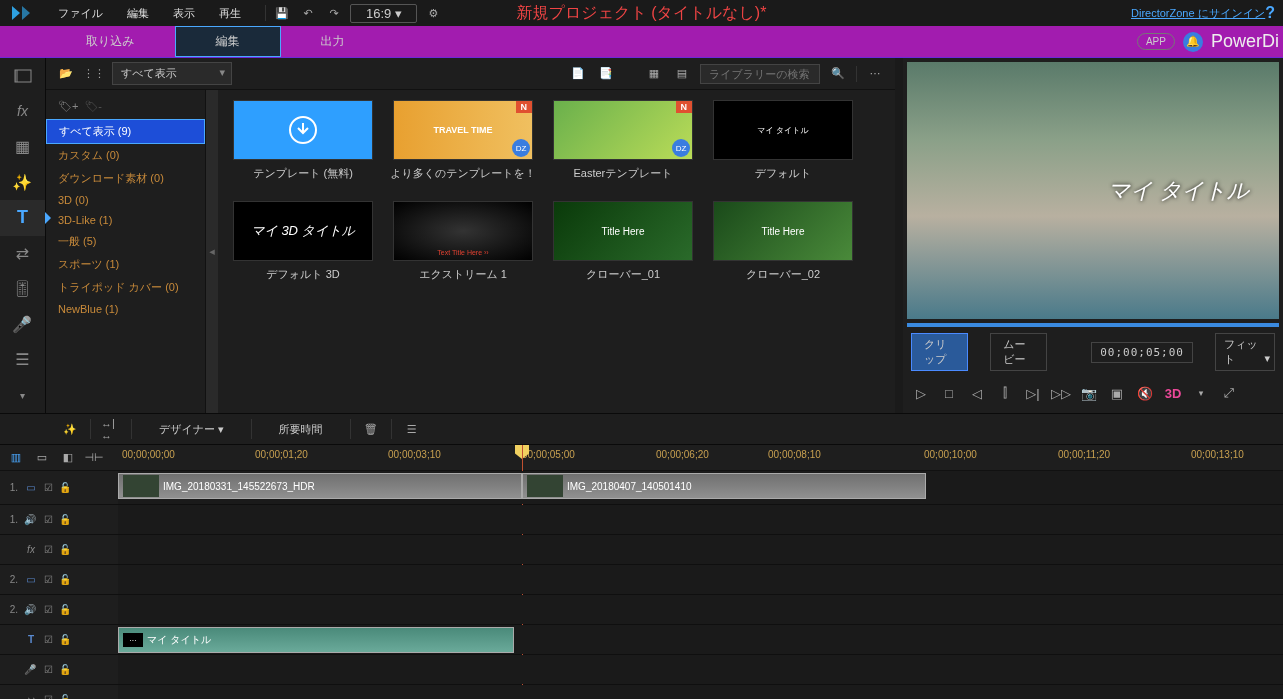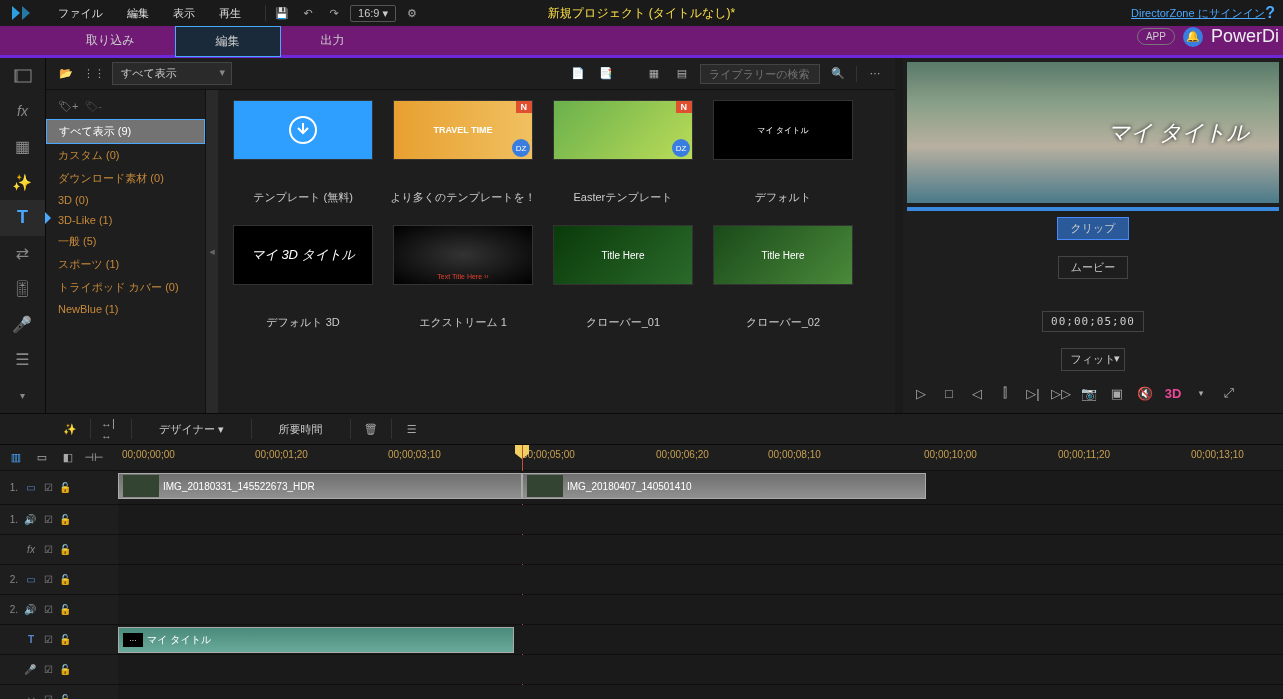--- a/index.html
+++ b/index.html
@@ -4,28 +4,28 @@
 <style>
 * { margin: 0; padding: 0; box-sizing: border-box; font-family: "Meiryo", "Hiragino Sans", sans-serif; }
 body { background: #1a1a1a; color: #ccc; font-size: 11px; overflow: hidden; width: 1283px; height: 699px; }
 
 
 .menubar { height: 26px; background: #1a1a1a; display: flex; align-items: center; padding: 0 8px; gap: 4px; }
 .menubar .logo { width: 28px; height: 20px; display: flex; align-items: center; justify-content: center; margin-right: 8px; }
 .menu-item { padding: 4px 10px; color: #ddd; cursor: pointer; text-align: center; }
 .toolbar-icons { display: flex; gap: 6px; margin-left: 10px; align-items: center; }
 .icon-btn { width: 20px; height: 20px; display: flex; align-items: center; justify-content: center; color: #aaa; cursor: pointer; }
-.aspect-badge { border: 1px solid #555; padding: 1px 7px; font-size: 11px; border-radius: 2px; }
-.project-title { position: absolute; left: 50%; transform: translateX(-50%); color: #fde047; font-size: 12px; }
+.aspect-badge { border: 1px solid #555; padding: 1px 15px; font-size: 13px; border-radius: 2px; }
+.project-title { position: absolute; left: 50%; transform: translateX(-50%); color: #ef4444; font-size: 16px; }
 .top-right { margin-left: auto; display: flex; align-items: center; }
 .link-blue { color: #4aa8ff; text-decoration: underline; cursor: pointer; }
 .help-icon { color: #4aa8ff; font-size: 16px; font-weight: bold; cursor: pointer; }
 
 
-.tabbar { height: 32px; background: #701a75; display: flex; align-items: flex-start; border-bottom: 3px solid #6d28d9; position: relative; }
+.tabbar { height: 32px; background: #a21caf; display: flex; align-items: center; border-bottom: 1px solid #6d28d9; position: relative; }
 .tab { padding: 6px 40px; color: #ccc; cursor: pointer; font-size: 12px; }
 .tab.active { border: 1px solid #4aa8ff; background: #1a2a3a; }
 .brand { position: absolute; right: 0; display: flex; align-items: center; gap: 8px; padding-right: 4px; }
 .app-badge { border: 1px solid #777; border-radius: 10px; padding: 2px 8px; font-size: 10px; }
 .bell-badge { width: 20px; height: 20px; background: #3a7de0; border-radius: 50%; display: flex; align-items: center; justify-content: center; }
 .brand-text { font-size: 18px; color: #eee; }
 
 
 .main { display: flex; height: 355px; }
 
@@ -39,42 +39,42 @@
 .library { flex: 1; background: #1e1e1e; display: flex; flex-direction: column; margin-right: 8px; }
 .lib-toolbar { height: 32px; display: flex; align-items: center; gap: 8px; padding: 0 10px; border-bottom: 1px solid #111; }
 .dropdown { background: #2a2a2a; border: 1px solid #444; padding: 3px 24px 3px 8px; font-size: 11px; color: #ccc; position: relative; min-width: 120px; }
 .dropdown::after { content: "▾"; position: absolute; right: 6px; color: #888; }
 .search-box { background: #2a2a2a; border: 1px solid #444; padding: 3px 8px; width: 120px; color: #888; font-size: 11px; }
 
 .lib-body { flex: 1; display: flex; }
 .lib-tree { width: 160px; border-right: 1px solid #111; padding: 4px 0; overflow-y: auto; }
 .tree-tools { display: flex; gap: 6px; padding: 6px 12px; }
 .tree-item { padding: 4px 12px; color: #c88a3a; cursor: pointer; font-size: 11px; }
-.tree-item.selected { background: #737373; color: #fff; border: 1px solid #4aa8ff; }
+.tree-item.selected { background: #1d4ed8; color: #fff; border: 1px solid #4aa8ff; }
 .scroll-handle { width: 12px; background: #2a2a2a; display: flex; align-items: center; justify-content: center; color: #666; cursor: pointer; }
 
 .lib-grid { flex: 1; padding: 10px; display: grid; grid-template-columns: repeat(4, 150px); gap: 20px 10px; align-content: start; overflow-y: auto; position: relative; }
 .lib-card { display: flex; flex-direction: column; align-items: center; gap: 6px; cursor: pointer; }
 .thumb { width: 140px; height: 60px; background: #000; display: flex; align-items: center; justify-content: center; position: relative; font-size: 10px; color: #fff; border: 1px solid #333; overflow: hidden; }
 .thumb.blue { background: #2e9fff; }
 .thumb.travel { background: linear-gradient(90deg, #e8a030, #f0c060); }
 .thumb.easter { background: linear-gradient(135deg, #6ab04c, #badc58); }
 .thumb.green1 { background: linear-gradient(135deg, #0a3a0a, #2a6a2a); }
 .thumb.green2 { background: linear-gradient(135deg, #1a4a1a, #4a8a3a); }
 .thumb.dark { background: radial-gradient(#333, #000); }
 .n-badge { position: absolute; top: 0; right: 0; background: #e05030; color: #fff; padding: 1px 5px; font-size: 9px; font-weight: bold; }
 .dz-badge { position: absolute; bottom: 2px; right: 2px; background: #3a7de0; color: #fff; border-radius: 50%; width: 18px; height: 18px; font-size: 8px; display: flex; align-items: center; justify-content: center; }
-.card-label { font-size: 11px; color: #ccc; text-align: left; margin-top: 24px; }
+.card-label { font-size: 11px; color: #ccc; text-align: left; }
 
 
 .preview { width: 380px; background: #1e1e1e; display: flex; flex-direction: column; padding: 4px; }
 .preview-video { flex: 1; background: linear-gradient(180deg, #5a7a6a 0%, #8aa088 30%, #b8b0a0 60%, #4a7a8a 100%); position: relative; display: flex; align-items: center; justify-content: flex-end; padding-right: 30px; }
 .preview-text { color: #fff; font-size: 22px; text-shadow: 0 0 4px #000; font-style: italic; }
 .preview-seek { height: 4px; background: #3a8ae0; margin-top: 4px; }
-.preview-controls { display: flex; align-items: center; gap: 16px; padding: 6px 4px; flex-direction: column; }
+.preview-controls { display: flex; align-items: center; gap: 22px; padding: 6px 4px; }
 .pc-btn { border: 1px solid #4a8aff; padding: 3px 12px; font-size: 11px; cursor: pointer; }
 .pc-btn.active { background: #2a5a9a; }
 .timecode { border: 1px solid #444; padding: 3px 8px; font-size: 11px; font-family: monospace; letter-spacing: 1px; }
 .fit-dd { border: 1px solid #444; padding: 3px 8px; font-size: 11px; position: relative; min-width: 60px; }
 .fit-dd::after { content: "▾"; position: absolute; right: 4px; }
 .playback-icons { display: flex; gap: 8px; padding: 6px 4px; align-items: center; }
 .pb-icon { width: 20px; height: 20px; display: flex; align-items: center; justify-content: center; color: #aaa; cursor: pointer; font-size: 13px; }
 .pb-icon.threeD { color: #ec4899; font-weight: bold; }
 
 

